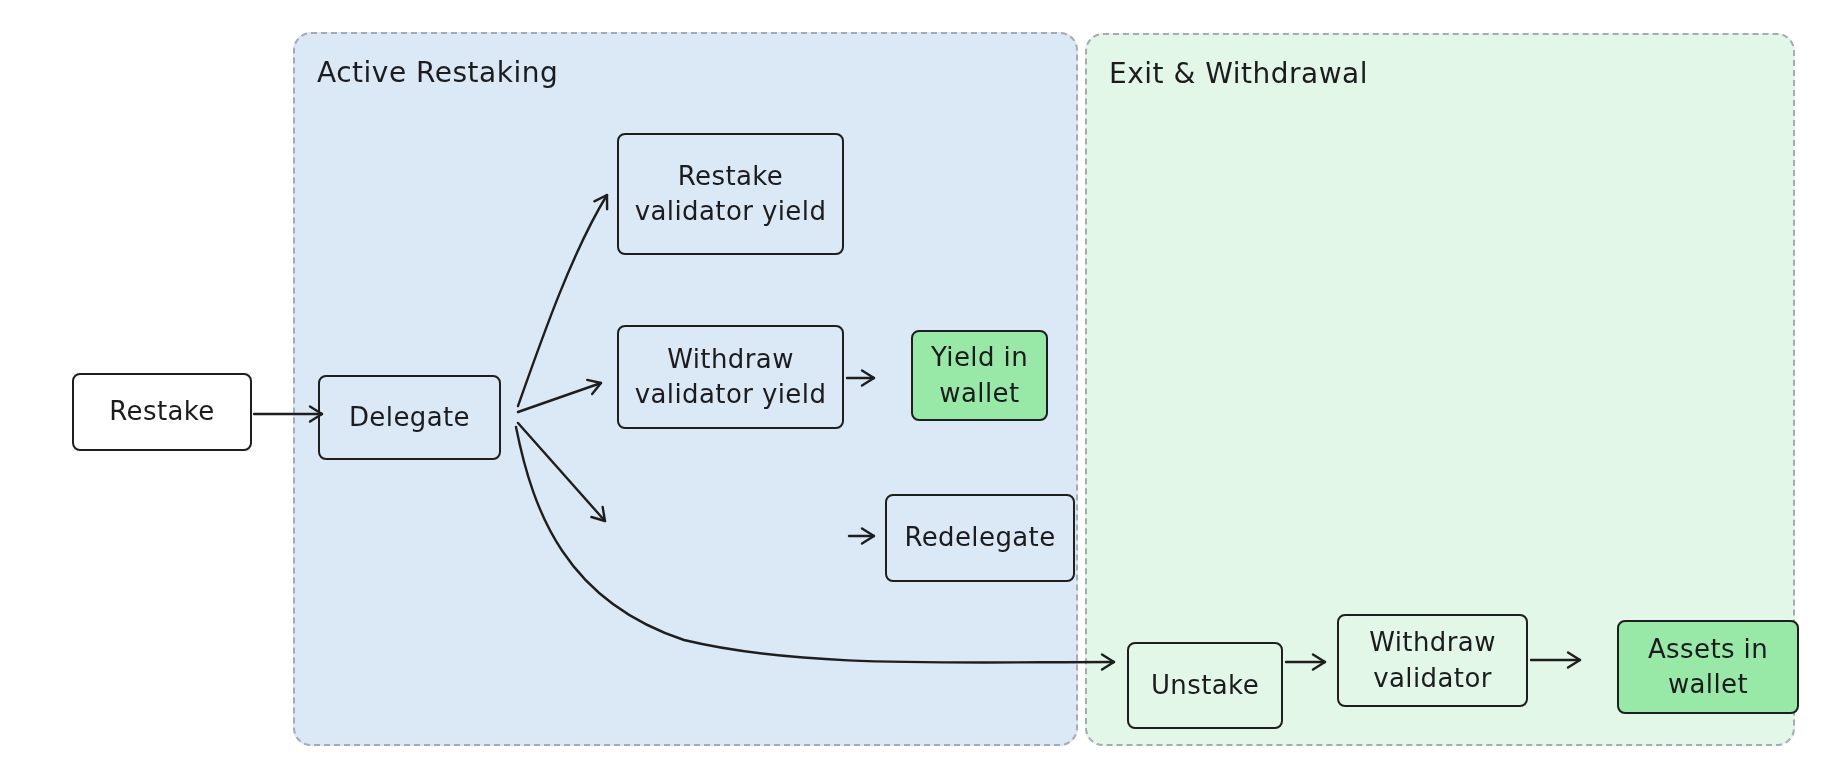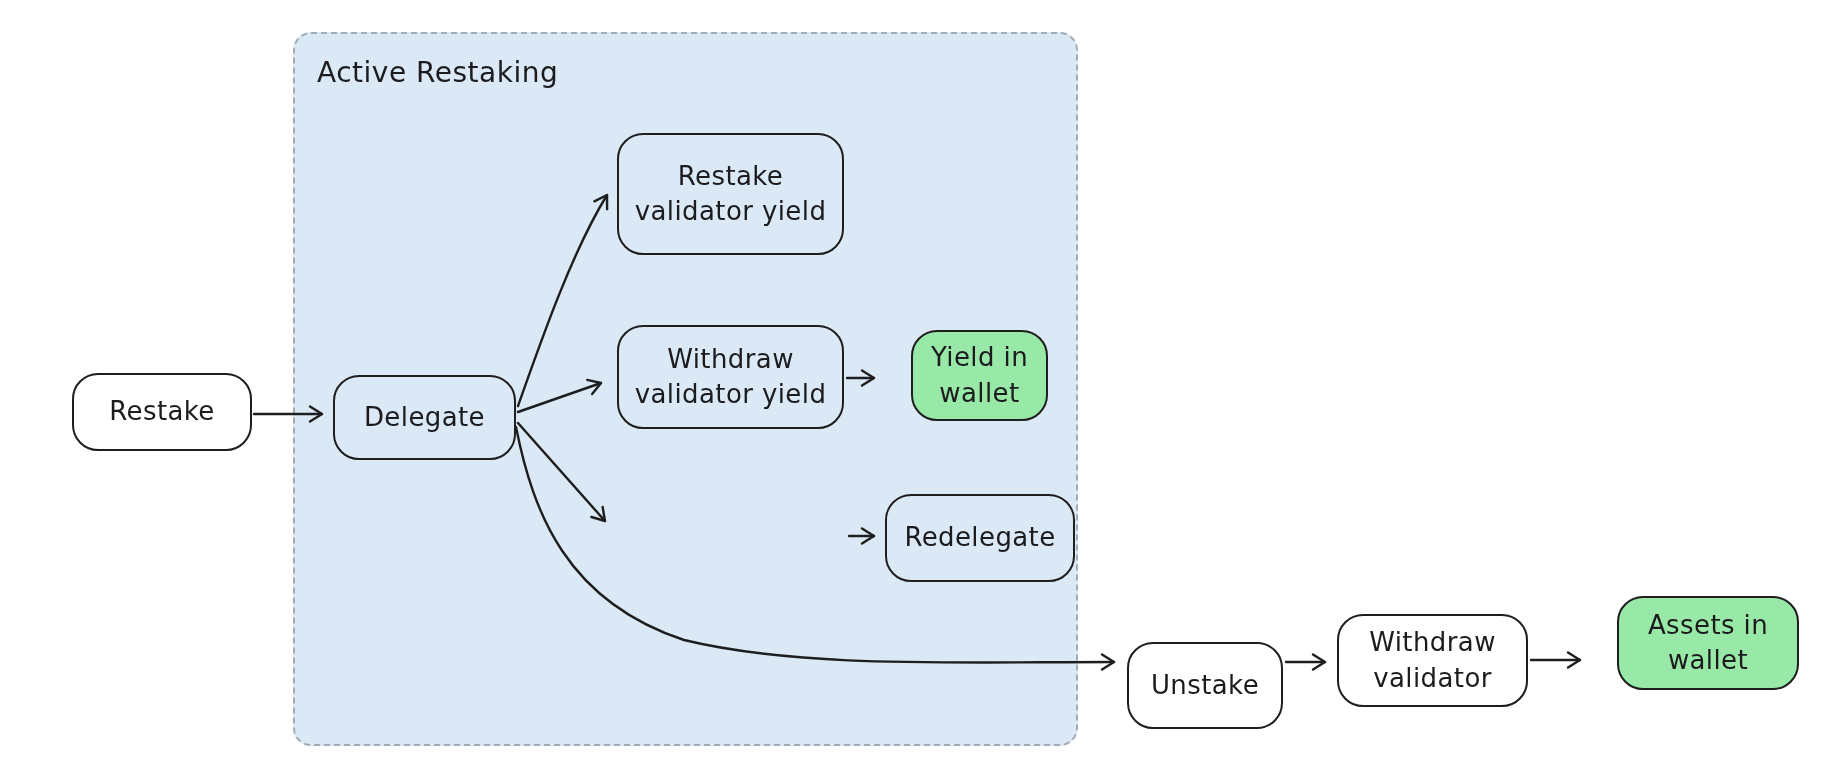--- a/index.html
+++ b/index.html
@@ -21,50 +21,53 @@
   .group-exit{left:1085px;top:33px;width:710px;height:713px;background:#e2f7e8;}
   .group-title{
     position:absolute;left:22px;top:22px;
     font-size:28px;letter-spacing:0.5px;
     white-space:nowrap;
   }
   .edges{position:absolute;left:0;top:0;pointer-events:none;}
   .node{
     position:absolute;
     border:2.5px solid #1e1e1e;
-    border-radius:26px;
+    border-radius:8px;
     box-sizing:border-box;
     display:flex;align-items:center;justify-content:center;
     text-align:center;
     font-size:26px;line-height:1.35;letter-spacing:0.4px;
     white-space:pre-line;
     background:transparent;
   }
   .fill-white{background:#ffffff;}
   .fill-green{background:#98e8a7;margin-left:25px;}
   .n-restake{left:72px;top:373px;width:180px;height:78px;}
-  .n-delegate{left:333px;top:375px;width:183px;height:85px;text-align:right;}
+  .n-delegate{left:318px;top:375px;width:183px;height:85px;text-align:right;}
   .n-rvy{left:617px;top:133px;width:227px;height:122px;}
   .n-wvy{left:617px;top:325px;width:227px;height:104px;}
   .n-yiw{left:886px;top:330px;width:137px;height:91px;}
   .n-und{left:618px;top:494px;width:228px;height:88px;}
   .n-red{left:885px;top:494px;width:190px;height:88px;}
   .n-uns{left:1127px;top:618px;width:156px;height:87px;margin-top:24px;}
   .n-wv{left:1337px;top:614px;width:191px;height:93px;}
-  .n-aiw{left:1592px;top:596px;width:182px;height:94px;}
+  .n-aiw{left:1592px;top:620px;width:182px;height:94px;}
 </style>
 </head>
 <body>
 
 <div class="canvas">
 
   <div class="group group-active">
     <div class="group-title">Active Restaking</div>
   </div>
 
+  <div class="group group-exit">
+    <div class="group-title">Exit &amp; Withdrawal</div>
+  </div>
 
   <svg class="edges" width="1848" height="782" viewBox="0 0 1848 782" fill="none">
     <defs>
       <marker id="ah" markerUnits="userSpaceOnUse" markerWidth="30" markerHeight="30" refX="0" refY="0" orient="auto" viewBox="-15 -15 30 30">
         <path d="M-12,-7.5 L0,0 L-12,7.5" fill="none" stroke="#1e1e1e" stroke-width="2.4" stroke-linecap="round" stroke-linejoin="round"></path>
       </marker>
     </defs>
     <g stroke="#1e1e1e" stroke-width="2.4" stroke-linecap="round">
       <path d="M 254 414 L 322 414" marker-end="url(#ah)"></path>
       <path d="M 518 406 C 542 338 572 252 607 195" marker-end="url(#ah)"></path>

